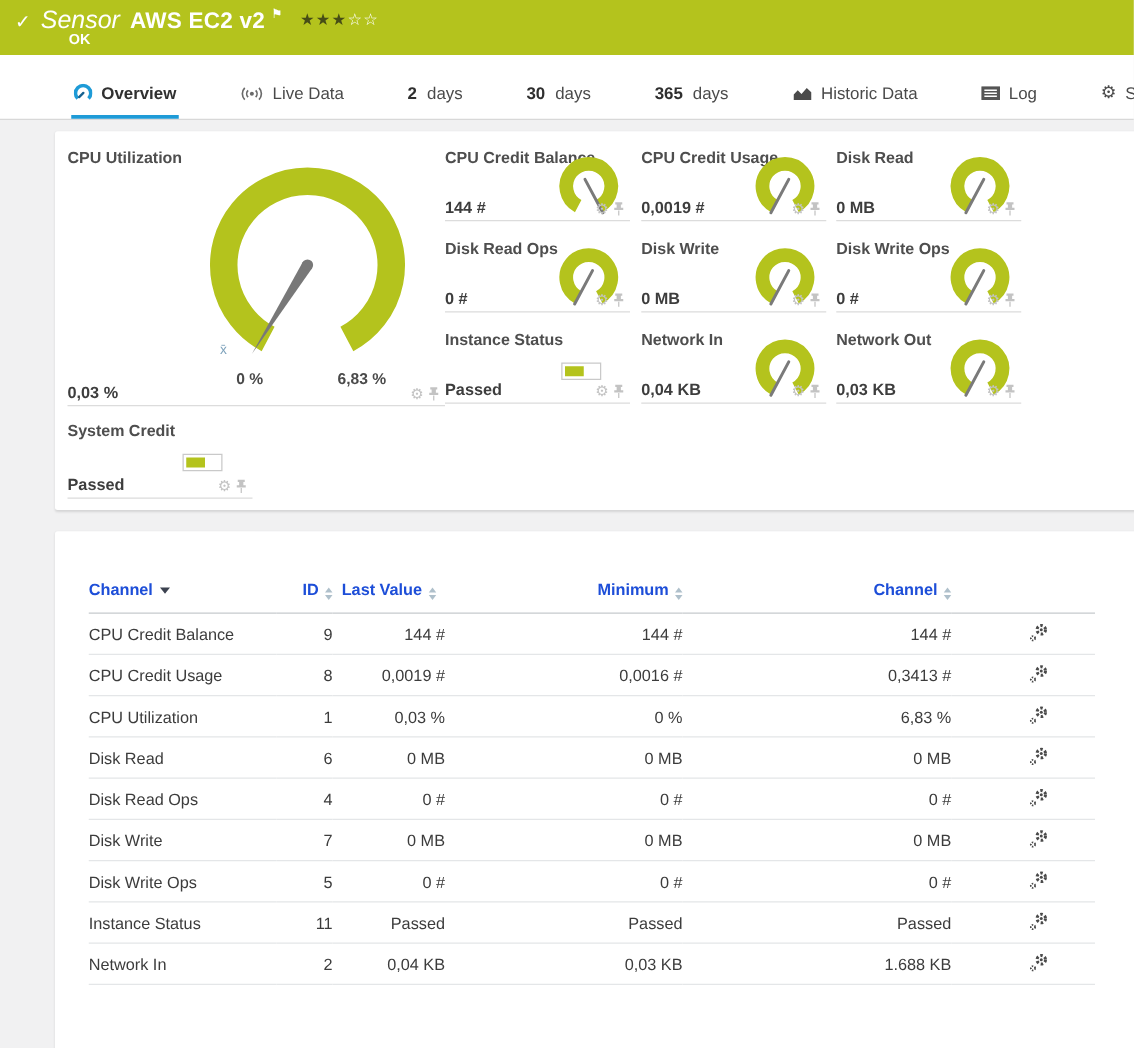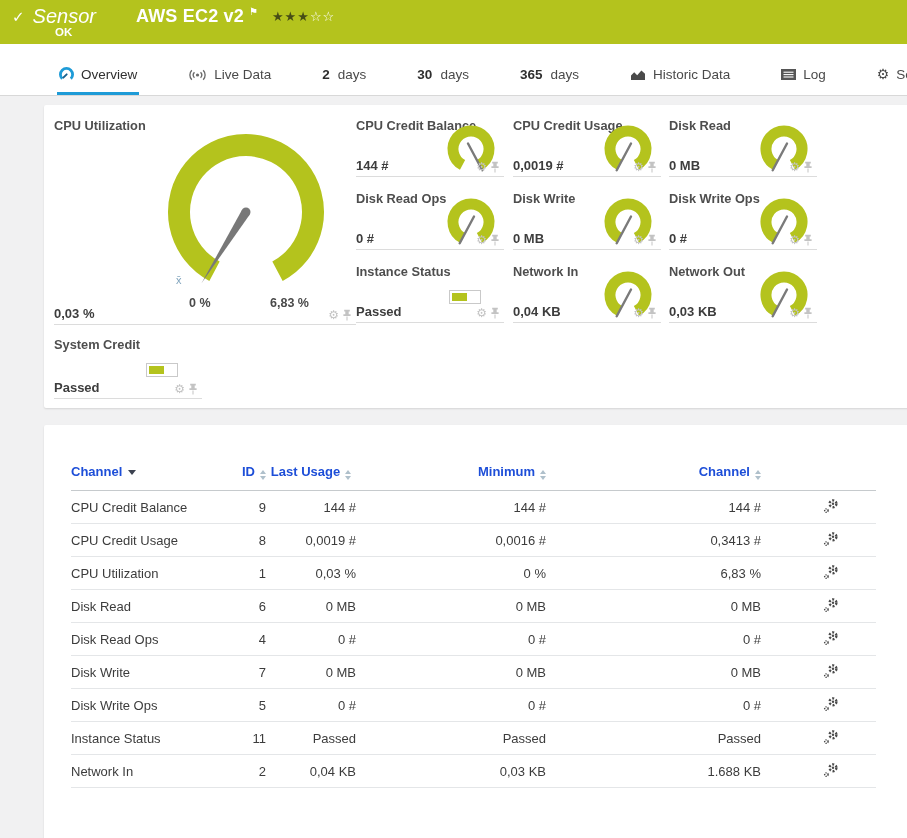--- a/index.html
+++ b/index.html
@@ -5,33 +5,33 @@
   * { margin:0; padding:0; box-sizing:border-box; }
   html,body { width:907px; height:838px; overflow:hidden; background:#f1f1f2;
     font-family:"Liberation Sans", sans-serif; }
   .icon-font { font-family:"DejaVu Sans", sans-serif; }
 
   
   .sensor-bar { position:absolute; left:0; top:0; width:907px; height:44px; background:#b4c31d; color:#fff; }
   .sensor-line1 { position:absolute; left:12px; top:5px; display:flex; align-items:center; gap:8px; }
   .check { font-size:15px; font-weight:bold; color:#fff; }
   .sensor-kind { font-style:italic; font-size:20px; }
-  .sensor-title { font-size:18px; font-weight:bold; letter-spacing:.2px;margin-left:32px; }
+  .sensor-title { font-size:18px; font-weight:bold; letter-spacing:.2px; }
   .flag { font-size:10px; margin-left:-3px; align-self:flex-start; margin-top:1px; }
   .stars { font-size:13px; letter-spacing:1px; margin-left:6px; }
   .stars .filled { color:rgba(40,44,20,.78); }
   .stars .empty { color:#fff; }
   .sensor-status { position:absolute; left:55px; top:26px; font-size:11.5px; font-weight:bold; }
 
   
   .tabbar { position:absolute; left:0; top:44px; width:907px; height:52px; background:#fff;
     border-bottom:1px solid #d8d8d8; display:flex; align-items:flex-end; padding-left:57px; }
   .tab { display:flex; align-items:center; gap:7px; padding:0 2px 13px 2px; margin-right:47px;
     font-size:13.5px; color:#4a4a4a; cursor:pointer; white-space:nowrap; }
-  .tab.active { border-bottom:3px solid #1e9bd7; padding-bottom:10px; color:#303030; font-weight:normal; }
+  .tab.active { border-bottom:3px solid #1e9bd7; padding-bottom:10px; color:#303030; font-weight:bold; }
   .tab .num { font-weight:bold; color:#2f2f2f; margin-right:1px; }
   .tab svg { display:block; }
   .gear-glyph { font-size:14px; color:#4a4a4a; }
 
   
   .panel { position:absolute; left:44px; width:874px; background:#fff;
     box-shadow:0 1px 2px rgba(0,0,0,.12); border-radius:2px 0 0 2px; }
   #gauges-panel { top:105px; height:303px; }
   #table-panel  { top:425px; height:420px; }
 
@@ -318,21 +318,21 @@
         <col style="width:215px">
         <col style="width:115px">
     </colgroup>
     <thead>
       <tr>
         <th class="l"><span>Channel</span><span class="caret-down"></span></th>
         <th class="r"><span>ID</span><span class="sort">
               <i class="up"></i>
               <i class="down"></i>
             </span></th>
-        <th class="c"><span>Last Usage</span><span class="sort">
+        <th class="c"><span>Last Value</span><span class="sort">
               <i class="up"></i>
               <i class="down"></i>
             </span></th>
         <th class="r"><span>Minimum</span><span class="sort">
               <i class="up"></i>
               <i class="down"></i>
             </span></th>
         <th class="r"><span>Channel</span><span class="sort">
               <i class="up"></i>
               <i class="down"></i>

